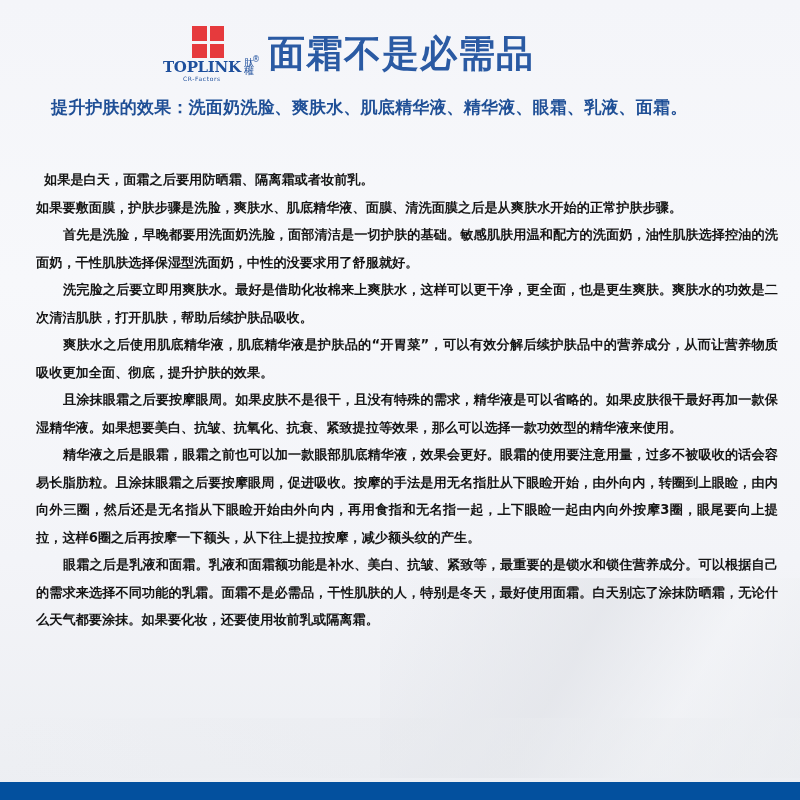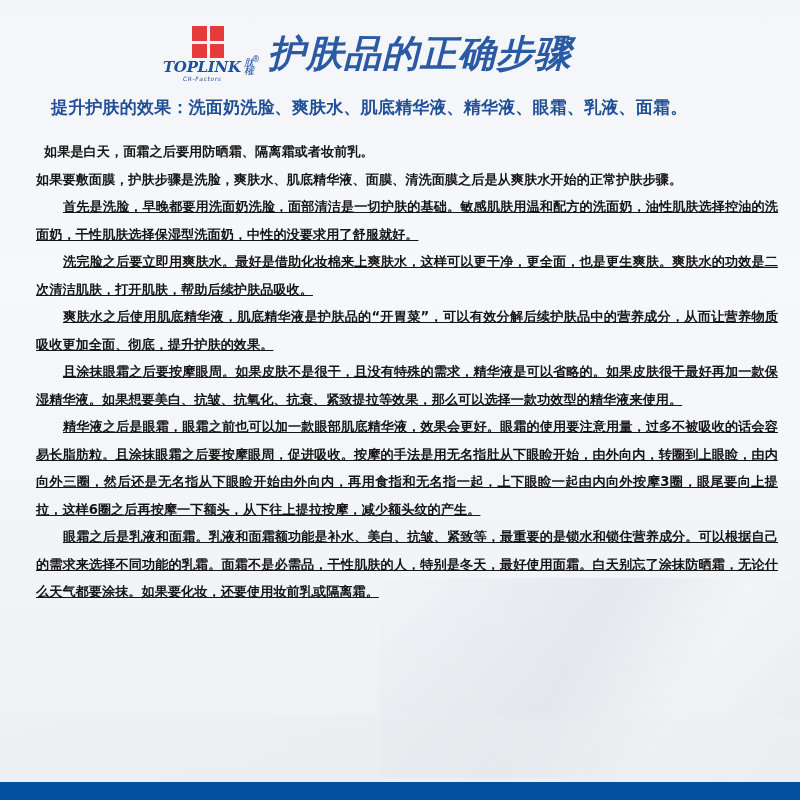--- a/index.html
+++ b/index.html
@@ -14,21 +14,21 @@
     position: absolute; right: 0; bottom: 22px; width: 420px; height: 200px;
     background: linear-gradient(120deg, rgba(255,255,255,0) 0%, rgba(225,227,232,0.7) 45%, rgba(245,246,248,0.3) 70%, rgba(230,232,236,0.6) 100%);
     pointer-events: none;
   }
   .bg-shape2 {
     position: absolute; left: 0; bottom: 22px; width: 800px; height: 60px;
     background: linear-gradient(90deg, rgba(244,245,249,0) 0%, rgba(232,234,238,0.5) 60%, rgba(238,240,243,0.4) 100%);
     pointer-events: none;
   }
   .header {
-    position: absolute; top: 24px; left: 0; width: 788px; height: 60px; font-style: italic;
+    position: absolute; top: 24px; left: 0; width: 788px; height: 60px;
   }
   .logo {
     position: absolute; left: 160px; top: 2px; width: 100px; height: 56px;
   }
   .logo-mark {
     position: absolute; left: 32px; top: 0; width: 32px; height: 32px;
     display: grid; grid-template-columns: 1fr 1fr; grid-template-rows: 1fr 1fr; gap: 3px;
   }
   .logo-mark span { background: #e63a3d; display: block; }
   .logo-text {
@@ -58,22 +58,22 @@
     font-size: 17px; font-weight: bold; color: #1f4f96; white-space: nowrap;
     letter-spacing: 0.2px;
   }
   .content {
     position: absolute; left: 36px; top: 138px; width: 742px;
   }
   .para {
     font-size: 13.2px; font-weight: bold; color: #151515;
     line-height: 27.5px; text-align: justify;
   }
-  .para.indent { text-indent: 27px; text-decoration: underline; }
-  .para.note { padding-left: 8px; }
+  .para.indent { text-indent: 27px; }
+  .para.note { padding-left: 8px; margin-top: 28px; }
   .bottom-bar {
     position: absolute; left: 0; bottom: 0; width: 800px; height: 18px;
     background: #03509e;
   }
 </style>
 </head>
 <body>
 
 <div class="bg-shape"></div>
 <div class="bg-shape2"></div>
@@ -84,21 +84,21 @@
       <span></span>
         <span></span>
         <span></span>
         <span></span>
     </div>
     <div class="logo-text">TOPLINK</div>
     <div class="logo-sub">CR-Factors</div>
     <div class="logo-cn">肽 權</div>
     <div class="logo-reg">®</div>
   </div>
-  <h1 class="title">护肤品的正确步骤</h1>
+  <h1 class="title">面霜不是必需品</h1>
 </div>
 
 <div class="order-line">提升护肤的效果：洗面奶洗脸、爽肤水、肌底精华液、精华液、眼霜、乳液、面霜。</div>
 
 <div class="content">
   <p class="para note">如果是白天，面霜之后要用防晒霜、隔离霜或者妆前乳。</p>
   <p class="para">如果要敷面膜，护肤步骤是洗脸，爽肤水、肌底精华液、面膜、清洗面膜之后是从爽肤水开始的正常护肤步骤。</p>
   <p class="para indent">首先是洗脸，早晚都要用洗面奶洗脸，面部清洁是一切护肤的基础。敏感肌肤用温和配方的洗面奶，油性肌肤选择控油的洗面奶，干性肌肤选择保湿型洗面奶，中性的没要求用了舒服就好。</p>
   <p class="para indent">洗完脸之后要立即用爽肤水。最好是借助化妆棉来上爽肤水，这样可以更干净，更全面，也是更生爽肤。爽肤水的功效是二次清洁肌肤，打开肌肤，帮助后续护肤品吸收。</p>
   <p class="para indent">爽肤水之后使用肌底精华液，肌底精华液是护肤品的“开胃菜”，可以有效分解后续护肤品中的营养成分，从而让营养物质吸收更加全面、彻底，提升护肤的效果。</p>

